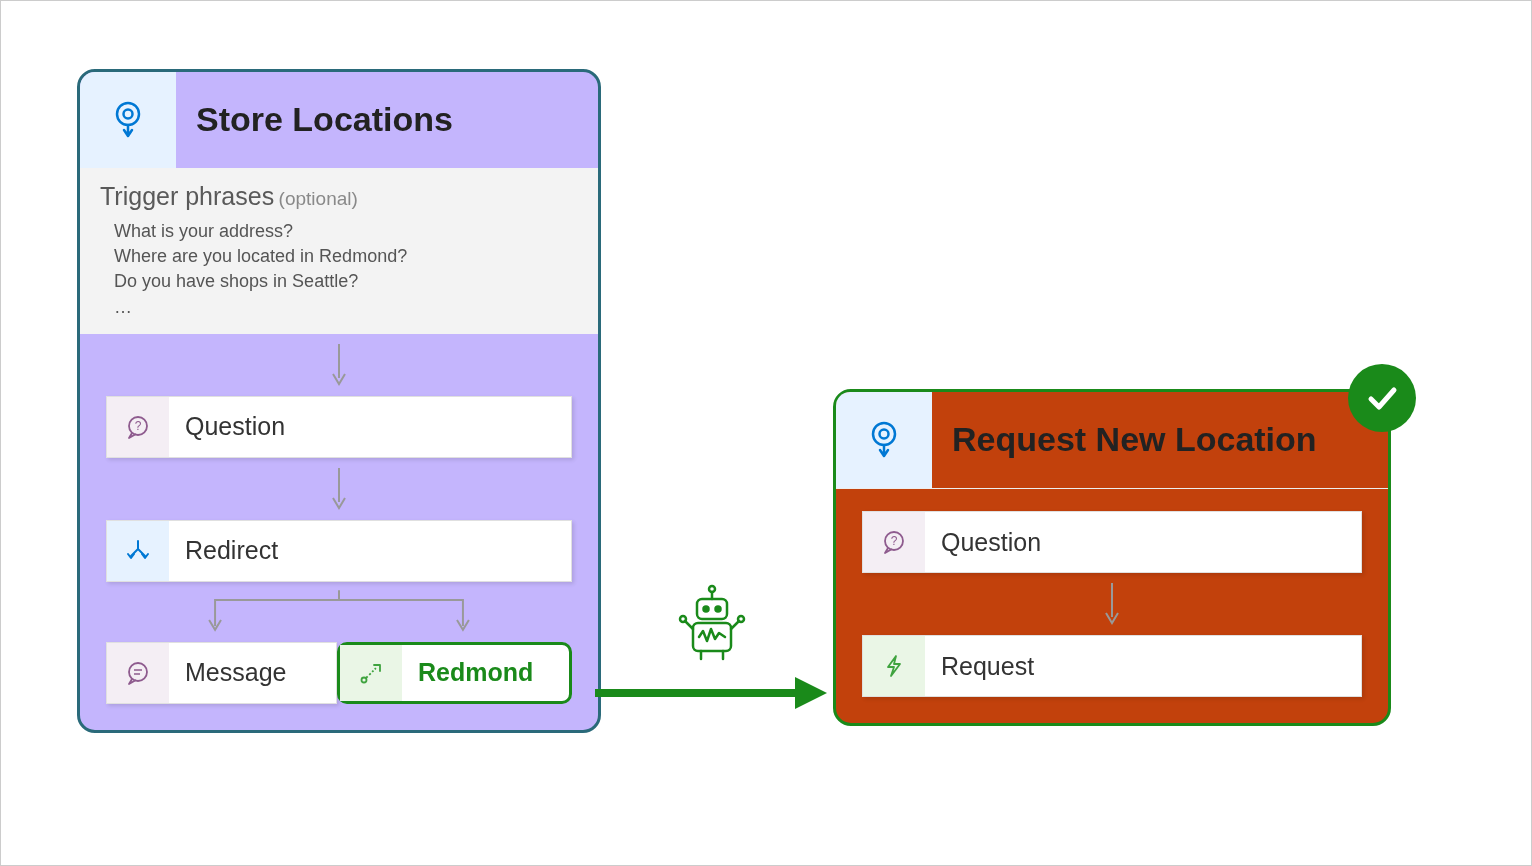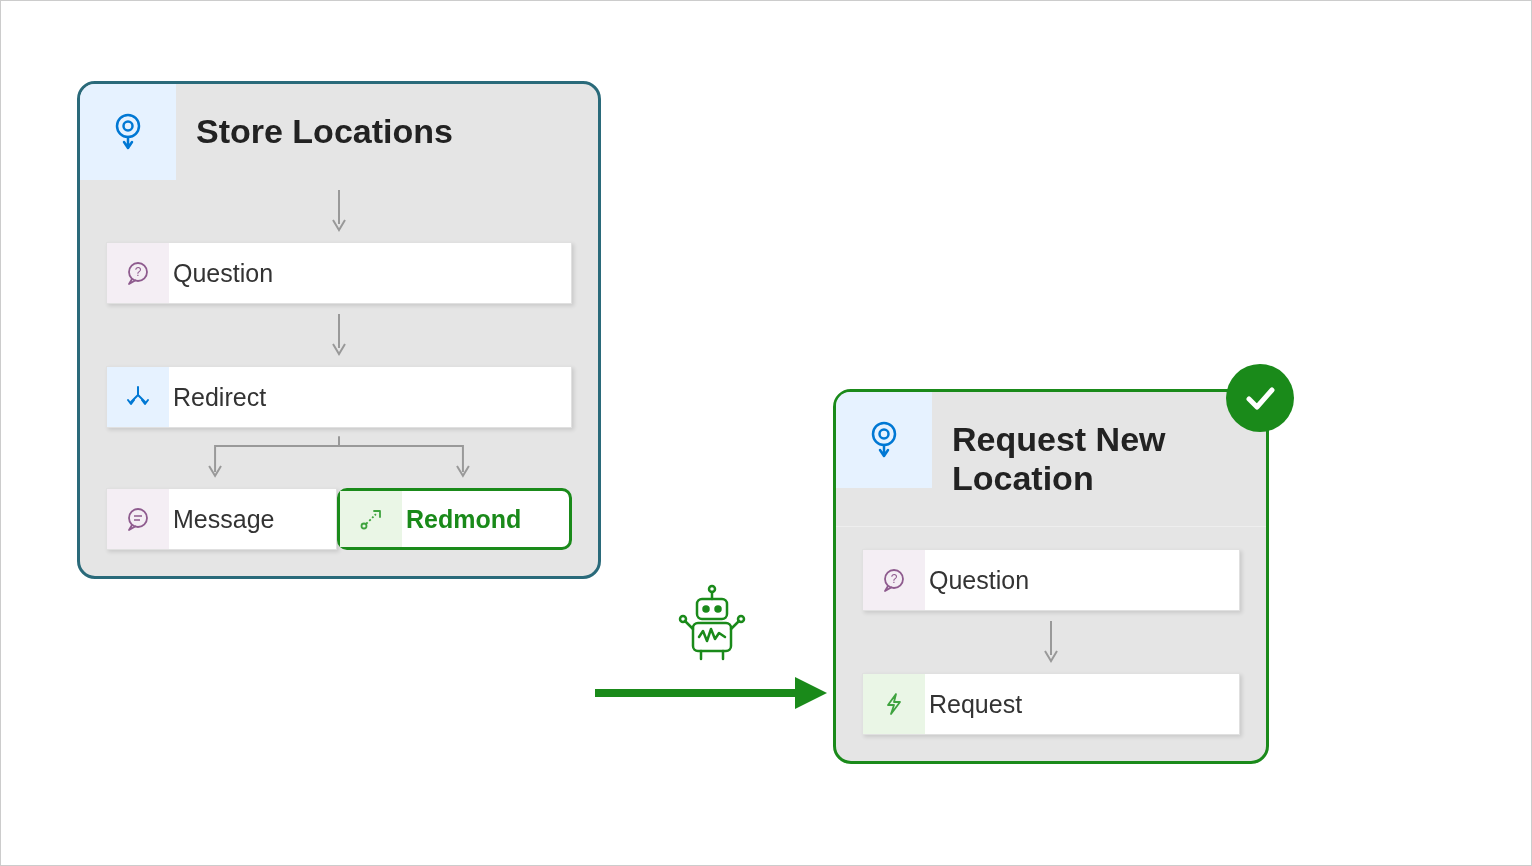--- a/index.html
+++ b/index.html
@@ -14,25 +14,25 @@
     .canvas {
       position: relative;
       width: 100%;
       height: 100%;
     }
 
     
     .card-left {
       position: absolute;
       left: 76px;
-      top: 80px;
+      top: 68px;
       width: 524px;
       border: 3px solid #2a6a7a;
       border-radius: 18px;
-      background: #e5e5e5;
+      background: #c4b5fd;
       overflow: hidden;
     }
     .card-header {
       display: flex;
       align-items: stretch;
     }
     .card-icon-box {
       width: 96px;
       height: 96px;
       background: #e6f2ff;
@@ -93,21 +93,21 @@
       width: 62px;
       display: flex;
       align-items: center;
       justify-content: center;
     }
     .node-label {
       font-size: 25px;
       color: #333;
       display: flex;
       align-items: center;
-      padding-left: 4px;
+      padding-left: 16px;
       flex: 1;
     }
 
     .icon-purple { background: #f4eef4; }
     .icon-blue { background: #e6f2ff; }
     .icon-green { background: #eaf6e6; }
 
     
     .branch-row {
       display: flex;
@@ -122,24 +122,24 @@
     .node-redirect .node-label {
       color: #1a8a1a;
       font-weight: 600;
     }
 
     
     .card-right {
       position: absolute;
       left: 832px;
       top: 388px;
-      width: 436px;
+      width: 558px;
       border: 3px solid #1a8a1a;
       border-radius: 18px;
-      background: #e5e5e5;
+      background: #c2410c;
     }
     .card-right .card-icon-box {
       border-top-left-radius: 14px;
     }
     .card-right .card-header {
       border-bottom: 1px solid #eee;
     }
     .flow-area-right {
       padding: 22px 26px 26px 26px;
     }
@@ -192,20 +192,32 @@
       <div class="card-icon-box">
         <svg width="34" height="40" viewBox="0 0 34 40">
           <circle cx="17" cy="14" r="11" fill="none" stroke="#0078d4" stroke-width="2.5"></circle>
           <circle cx="17" cy="14" r="4.5" fill="none" stroke="#0078d4" stroke-width="2.5"></circle>
           <path d="M17 25 L17 33 M13 30 L17 36 L21 30" fill="none" stroke="#0078d4" stroke-width="2.5" stroke-linecap="round" stroke-linejoin="round"></path>
         </svg>
       </div>
       <div class="card-title">Store Locations</div>
     </div>
 
+    <div class="trigger-section">
+      <div>
+        <span class="trigger-title">Trigger phrases</span>
+        <span class="trigger-optional">(optional)</span>
+      </div>
+      <div class="trigger-list">
+        <div>What is your address?</div>
+        <div>Where are you located in Redmond?</div>
+        <div>Do you have shops in Seattle?</div>
+        <div>…</div>
+      </div>
+    </div>
 
     <div class="flow-area">
 
       <div class="arrow-down">
         <svg width="20" height="46">
             <line x1="10" y1="2" x2="10" y2="36" stroke="#999" stroke-width="2"></line>
             <path d="M4 32 L10 42 L16 32" fill="none" stroke="#999" stroke-width="2"></path>
           </svg>
       </div>
 

